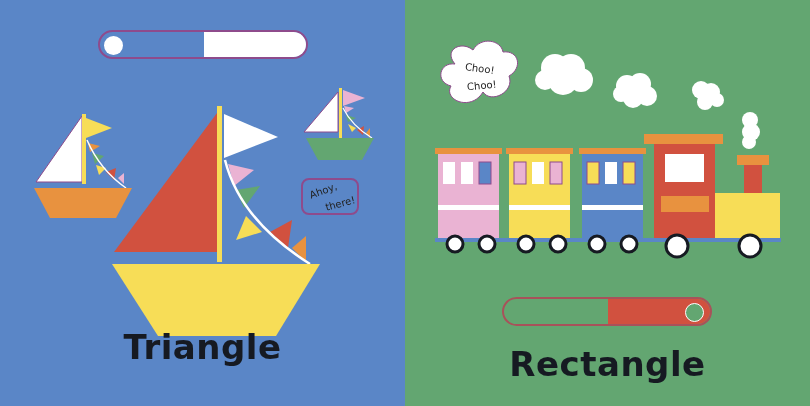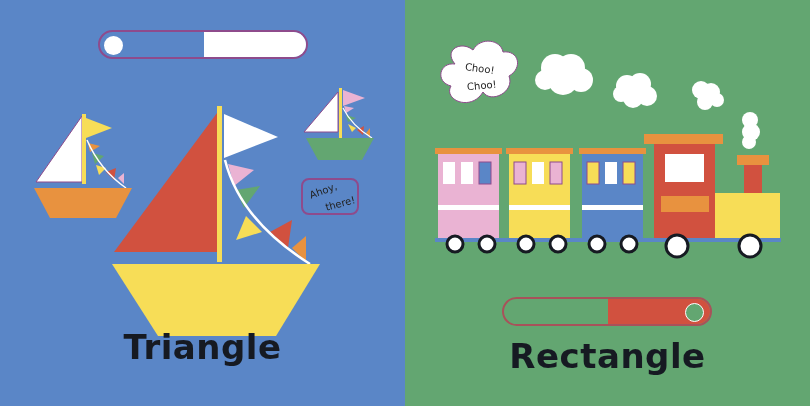--- a/index.html
+++ b/index.html
@@ -150,14 +150,14 @@
   <div class="bubble" style="left:50px;top:60px;width:60px;height:40px;">
     <div class="bubble-text" style="left:10px;top:2px;transform:rotate(8deg);">Choo!</div>
     <div class="bubble-text" style="left:12px;top:19px;transform:rotate(-5deg);">Choo!</div>
   </div>
 
   <div class="toggle" style="left:97px;top:297px;width:210px;background:#63a671;border-color:#a8525a;">
     <div class="half" style="left:104px;width:106px;background:#d1513f;"></div>
     <div class="knob" style="left:181px;background:#63a671;border:1px solid #fff;box-sizing:border-box;"></div>
   </div>
 
-  <div class="label" style="top:336px;">Rectangle</div>
+  <div class="label" style="top:344px;">Rectangle</div>
 </div>
 
 </body></html>

